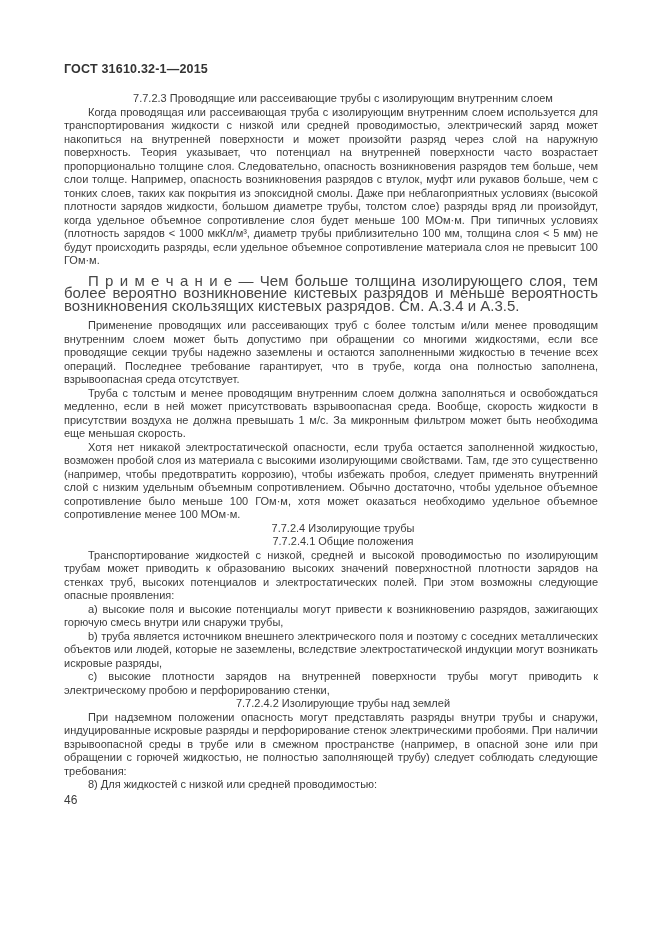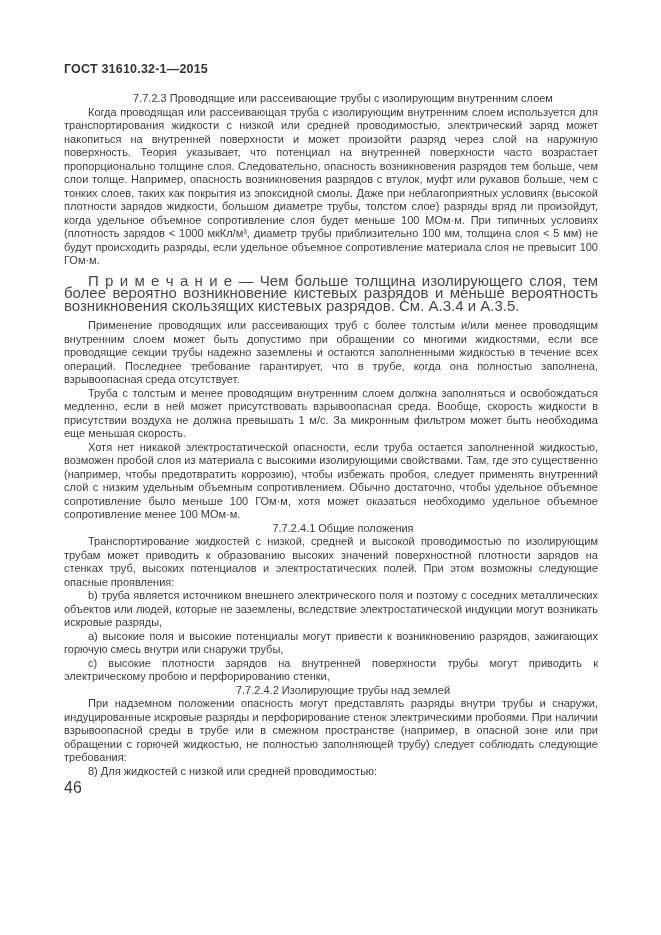--- a/index.html
+++ b/index.html
@@ -38,42 +38,43 @@
   .para.note {
     font-size: 15px;
     line-height: 12.5px;
     color: #474747;
     margin: 7px 0;
   }
   .para.section-heading {
     text-align: center;
   }
   .page-number {
-    font-size: 16px;
+    font-size: 12px;
     color: #3b3b3b;
     margin-top: 1px;
   }
 </style>
 </head>
 <body>
 
 <div class="page">
   <div class="doc-header">ГОСТ 31610.32-1—2015</div>
 
   <div class="content" id="content">
       <p class="para section-heading">7.7.2.3 Проводящие или рассеивающие трубы с изолирующим внутренним слоем</p>
       <p class="para body">Когда проводящая или рассеивающая труба с изолирующим внутренним слоем используется для транспортирования жидкости с низкой или средней проводимостью, электрический заряд может накопиться на внутренней поверхности и может произойти разряд через слой на наружную поверхность. Теория указывает, что потенциал на внутренней поверхности часто возрастает пропорционально толщине слоя. Следовательно, опасность возникновения разрядов тем больше, чем слои толще. Например, опасность возникновения разрядов с втулок, муфт или рукавов больше, чем с тонких слоев, таких как покрытия из эпоксидной смолы. Даже при неблагоприятных условиях (высокой плотности зарядов жидкости, большом диаметре трубы, толстом слое) разряды вряд ли произойдут, когда удельное объемное сопротивление слоя будет меньше 100 МОм·м. При типичных условиях (плотность зарядов &lt; 1000 мкКл/м³, диаметр трубы приблизительно 100 мм, толщина слоя &lt; 5 мм) не будут происходить разряды, если удельное объемное сопротивление материала слоя не превысит 100 ГОм·м.</p>
       <p class="para note">П р и м е ч а н и е — Чем больше толщина изолирующего слоя, тем более вероятно возникновение кистевых разрядов и меньше вероятность возникновения скользящих кистевых разрядов. См. А.3.4 и А.3.5.</p>
       <p class="para body">Применение проводящих или рассеивающих труб с более толстым и/или менее проводящим внутренним слоем может быть допустимо при обращении со многими жидкостями, если все проводящие секции трубы надежно заземлены и остаются заполненными жидкостью в течение всех операций. Последнее требование гарантирует, что в трубе, когда она полностью заполнена, взрывоопасная среда отсутствует.</p>
       <p class="para body">Труба с толстым и менее проводящим внутренним слоем должна заполняться и освобождаться медленно, если в ней может присутствовать взрывоопасная среда. Вообще, скорость жидкости в присутствии воздуха не должна превышать 1 м/с. За микронным фильтром может быть необходима еще меньшая скорость.</p>
       <p class="para body">Хотя нет никакой электростатической опасности, если труба остается заполненной жидкостью, возможен пробой слоя из материала с высокими изолирующими свойствами. Там, где это существенно (например, чтобы предотвратить коррозию), чтобы избежать пробоя, следует применять внутренний слой с низким удельным объемным сопротивлением. Обычно достаточно, чтобы удельное объемное сопротивление было меньше 100 ГОм·м, хотя может оказаться необходимо удельное объемное сопротивление менее 100 МОм·м.</p>
+      <p class="para section-heading">7.7.2.4 Изолирующие трубы</p>
       <p class="para section-heading">7.7.2.4.1 Общие положения</p>
       <p class="para body">Транспортирование жидкостей с низкой, средней и высокой проводимостью по изолирующим трубам может приводить к образованию высоких значений поверхностной плотности зарядов на стенках труб, высоких потенциалов и электростатических полей. При этом возможны следующие опасные проявления:</p>
+      <p class="para list-item">a) высокие поля и высокие потенциалы могут привести к возникновению разрядов, зажигающих горючую смесь внутри или снаружи трубы,</p>
       <p class="para list-item">b) труба является источником внешнего электрического поля и поэтому с соседних металлических объектов или людей, которые не заземлены, вследствие электростатической индукции могут возникать искровые разряды,</p>
-      <p class="para list-item">a) высокие поля и высокие потенциалы могут привести к возникновению разрядов, зажигающих горючую смесь внутри или снаружи трубы,</p>
       <p class="para list-item">c) высокие плотности зарядов на внутренней поверхности трубы могут приводить к электрическому пробою и перфорированию стенки,</p>
       <p class="para section-heading">7.7.2.4.2 Изолирующие трубы над землей</p>
       <p class="para body">При надземном положении опасность могут представлять разряды внутри трубы и снаружи, индуцированные искровые разряды и перфорирование стенок электрическими пробоями. При наличии взрывоопасной среды в трубе или в смежном пространстве (например, в опасной зоне или при обращении с горючей жидкостью, не полностью заполняющей трубу) следует соблюдать следующие требования:</p>
       <p class="para list-item">8) Для жидкостей с низкой или средней проводимостью:</p>
     </div>
 
   <div class="page-number">46</div>
 </div>
 
 </body></html>

